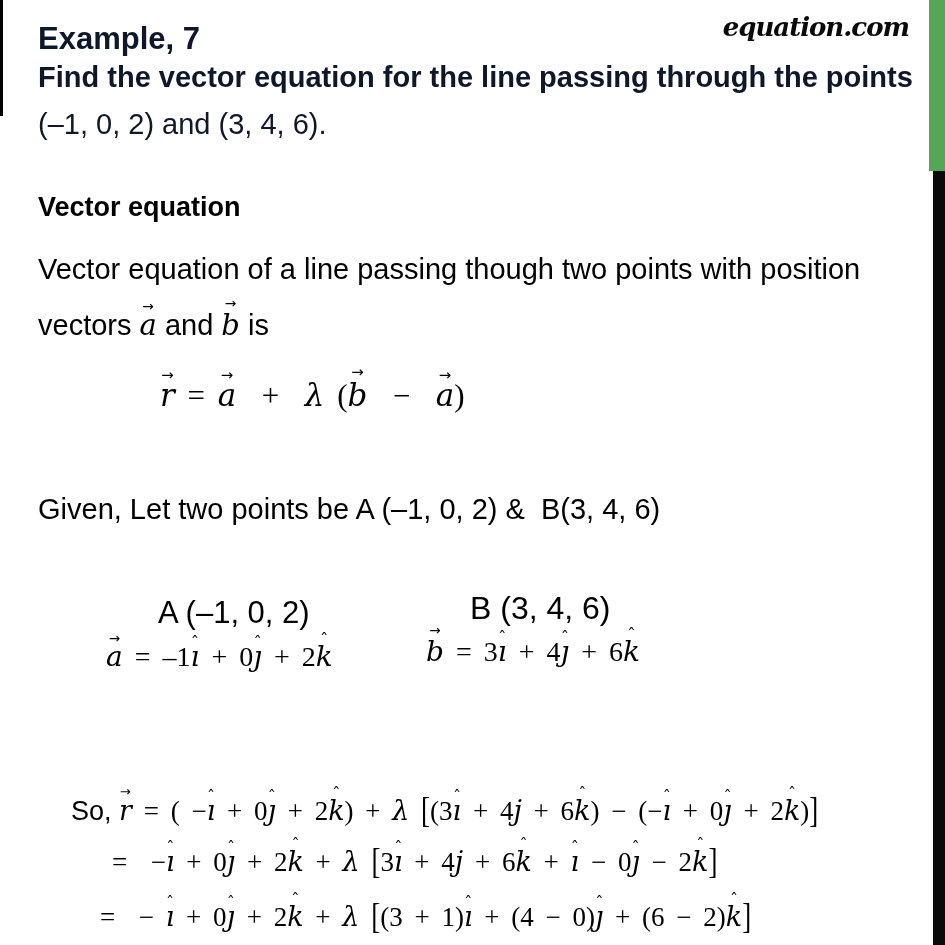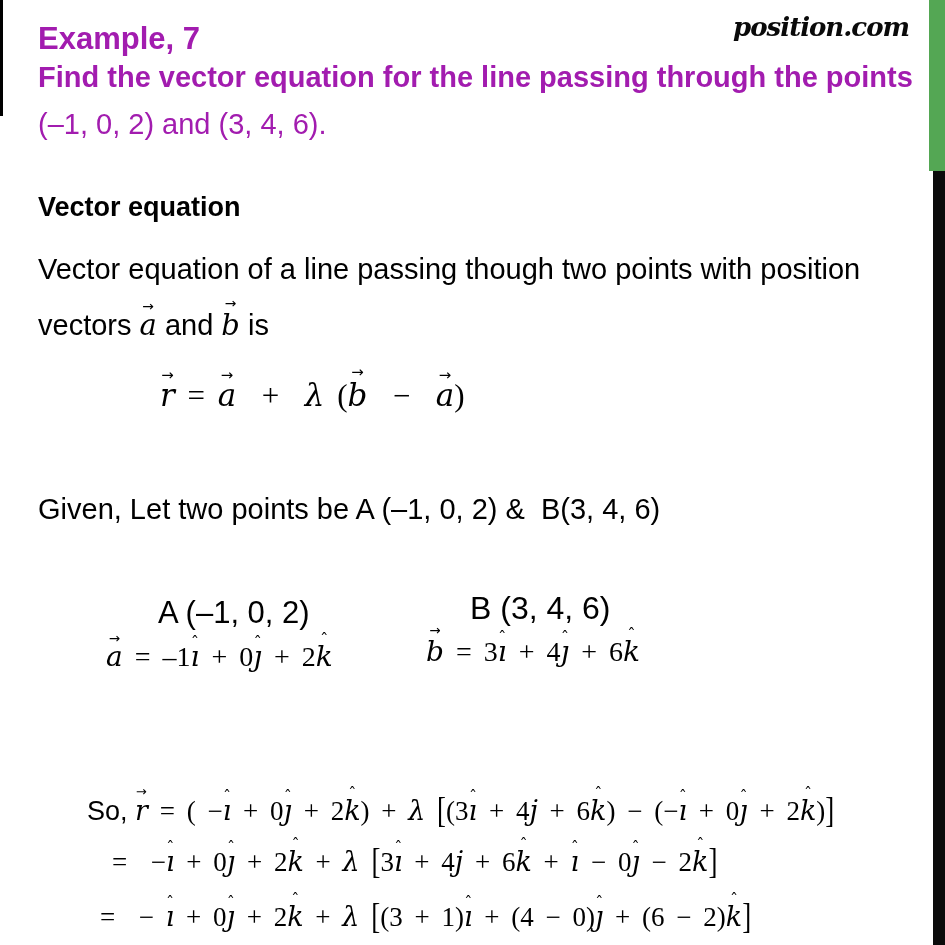--- a/index.html
+++ b/index.html
@@ -16,21 +16,21 @@
   
   .logo{
     top:13px;right:36px;
     font-family:"DejaVu Serif",serif;
     font-style:italic;font-weight:bold;
     font-size:26px;letter-spacing:-1px;
     color:#0a0a0a;
   }
 
   
-  .green{color:#a21caf;}
+  .green{color:#0f172a;}
   .title{left:38px;top:21px;font-size:31px;font-weight:bold;}
   .q1{left:38px;top:61px;font-size:29px;font-weight:700;}
   .q2{left:38px;top:108px;font-size:29px;font-weight:500;}
 
   
   .sec{left:38px;top:192px;font-size:27px;font-weight:bold;}
 
   
   .p1{left:38px;top:253px;font-size:29px;}
   .p2{left:38px;top:309px;font-size:29px;}
@@ -41,21 +41,21 @@
   .formula{left:160px;top:378px;font-size:31px;}
 
   
   .a-label{left:158px;top:595px;font-size:31px;}
   .a-eq{left:106px;top:641px;font-size:28px;}
   .b-label{left:470px;top:590px;font-size:32px;}
   .b-eq{left:426px;top:636px;font-size:28px;}
   .divider{left:402px;top:576px;width:3px;height:116px;background:#000;}
 
   
-  .step1{left:40px;top:764px;font-size:27px;}
+  .step1{left:24px;top:764px;font-size:27px;}
   .step2{left:112px;top:846px;font-size:27px;}
   .step3{left:100px;top:901px;font-size:27px;}
   .step-prefix{font-family:"Liberation Sans",sans-serif;word-spacing:0;}
 
   
   .mv{position:relative;display:inline-block;
       font-family:"DejaVu Serif",serif;font-style:italic;}
   .mv .mb{display:inline-block;}
   .mv .ma{
     position:absolute;left:50%;transform:translateX(-50%);
@@ -69,21 +69,21 @@
 
   
   .bar-green{position:absolute;left:929px;top:0;width:16px;height:171px;background:#54A754;}
   .bar-black{position:absolute;left:933px;top:171px;width:12px;height:774px;background:#0b0b0b;}
 </style>
 </head>
 <body>
 
 <div id="page">
 
-  <div class="abs logo">position.com</div>
+  <div class="abs logo">equation.com</div>
 
   <div class="abs title green">Example, 7</div>
   <div class="abs q1 green">Find the vector equation for the line passing through the points</div>
   <div class="abs q2 green">(–1, 0, 2) and (3, 4, 6).</div>
 
   <div class="abs p1">Vector equation of a line passing though two points with position</div>
 
   <div class="abs sec">Vector equation</div>
   <div class="abs p2">vectors <span class="mv mv-va"><span class="mb">a</span><span class="ma arr">→</span></span> and <span class="mv mv-vb"><span class="mb">b</span><span class="ma arr">→</span></span> is</div>
 

